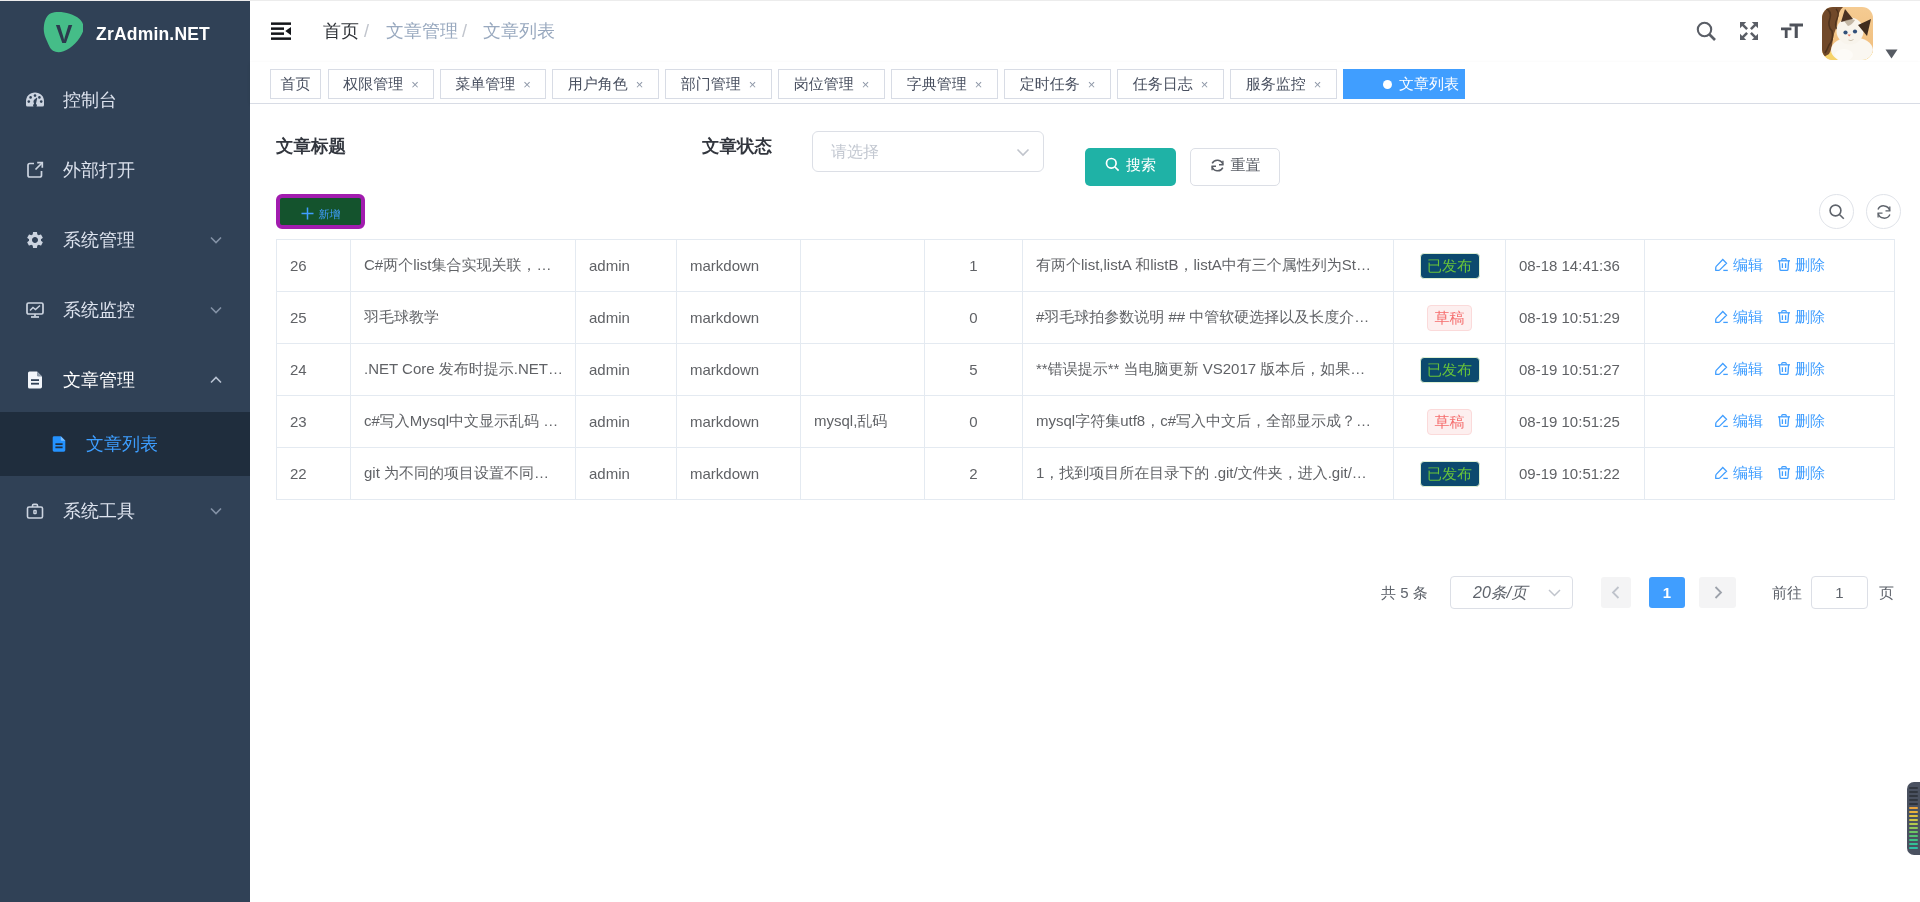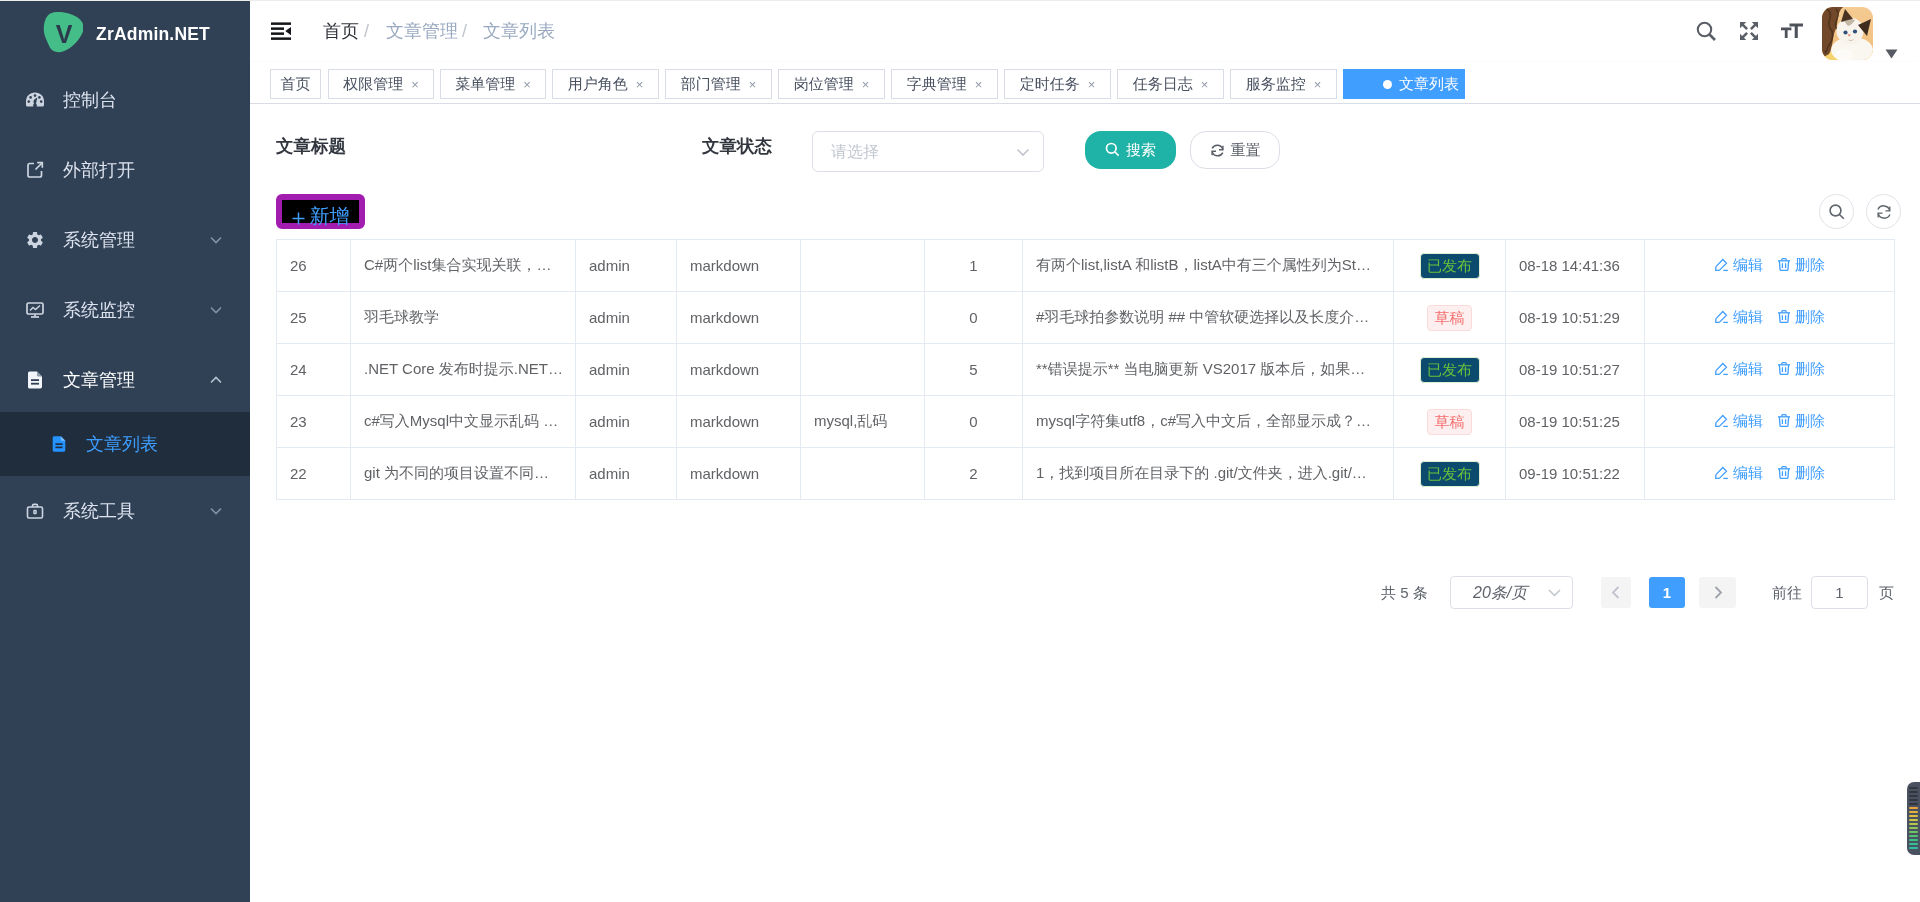--- a/index.html
+++ b/index.html
@@ -32,25 +32,25 @@
     border:1px solid #d8dce5; color:#495060; font-size:15px; text-align:center; }
   .tab .x { color:#8f98a8; font-size:13px; margin-left:8px; }
   .tab.on { background:#409eff; border-color:#409eff; color:#fff; }
   .tab.on .x { color:#fff; }
   .dot { display:inline-block; width:9px; height:9px; border-radius:50%; background:#fff; margin-right:7px; position:relative; top:0px; }
   
   #content { position:absolute; left:250px; top:104px; width:1670px; height:798px; background:#fff; }
   .lbl { position:absolute; top:27px; height:31px; line-height:31px; font-size:17.5px; font-weight:bold; color:#32363e; }
   .ipt { position:absolute; top:27px; height:41px; border:1px solid #dcdfe6; border-radius:6px; background:#fff; }
   .ph { position:absolute; top:0; height:39px; line-height:39px; font-size:16px; color:#c3c8d1; }
-  .btn { position:absolute; top:27px; height:38px; border-radius:16px; font-size:15px; text-align:center; }
+  .btn { position:absolute; top:44px; height:38px; border-radius:5px; font-size:15px; text-align:center;font-family:Liberation Mono, monospace; }
   #btn-search { left:835px; width:91px; background:#1fb2a6; color:#fff; line-height:38px; }
   #btn-reset { left:940px; width:90px; background:#fff; border:1px solid #dcdfe6; color:#5a5e66; line-height:36px; }
-  #btn-add { position:absolute; left:26px; top:90px; width:89px; height:35px; background:#000000;
-    border:6px solid #a21caf; border-radius:6px; color:#409eff; font-size:20px; line-height:33px; text-align:center; }
+  #btn-add { position:absolute; left:26px; top:90px; width:89px; height:35px; background:#14532d;
+    border:4px solid #a21caf; border-radius:6px; color:#409eff; font-size:11px; line-height:33px; text-align:center; }
   .circ { position:absolute; top:90px; width:35px; height:35px; border:1px solid #e0e3e9; border-radius:50%; background:#fff; }
   .circ svg { position:absolute; left:50%; top:50%; transform:translate(-50%,-50%); }
   
   #tbl { position:absolute; left:26px; top:135px; border-collapse:collapse; table-layout:fixed; width:1618px; }
   #tbl th, #tbl td { border:1px solid #e4eaf1; font-weight:normal; overflow:hidden; white-space:nowrap; }
   #tbl th { height:56px; font-size:15px; font-weight:bold; color:#909399; text-align:left; padding:0 0 0 13px; }
   #tbl td { height:52px; font-size:15px; color:#606266; padding:0 0 0 13px; }
   #tbl .c { text-align:center; padding:0; }
   .tag { display:inline-block; height:26px; line-height:24px; border-radius:4px; font-size:15px; padding:0 6.5px; }
   .tag.g { background:#0c4a6e; border:1px solid #dff1d2; color:#67c23a; }

